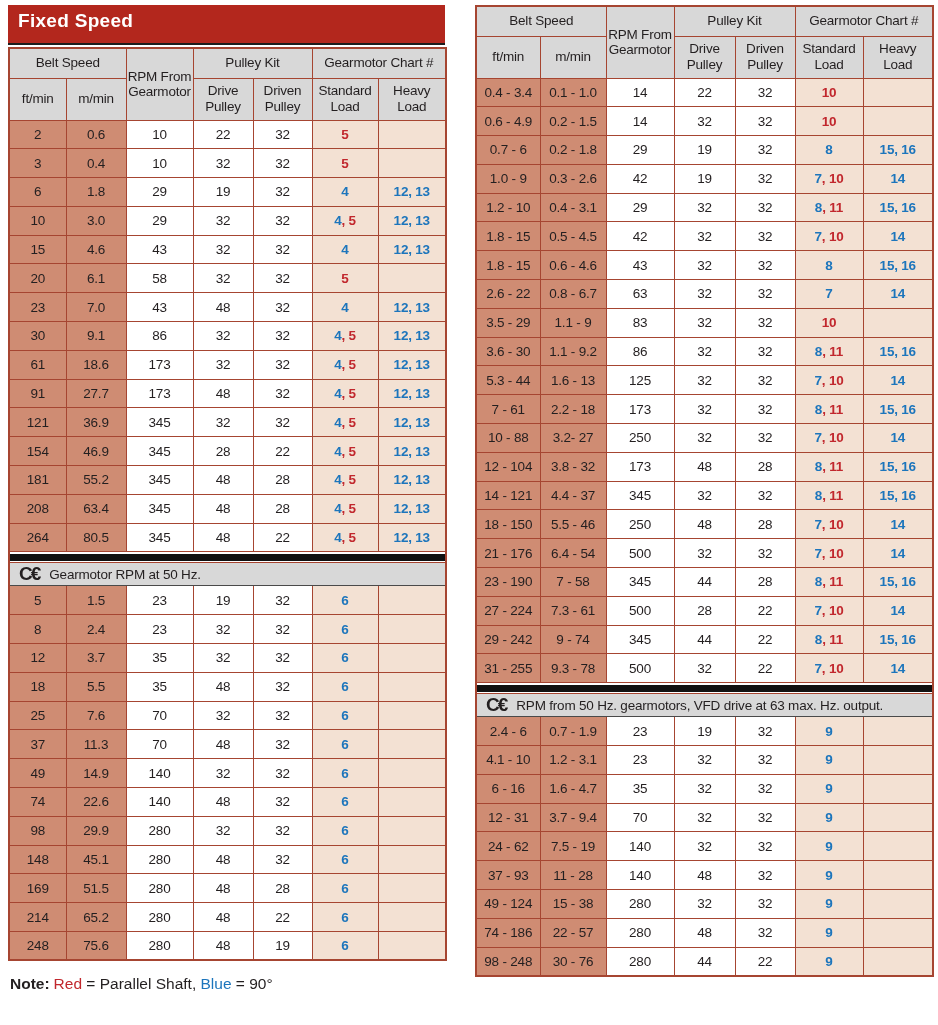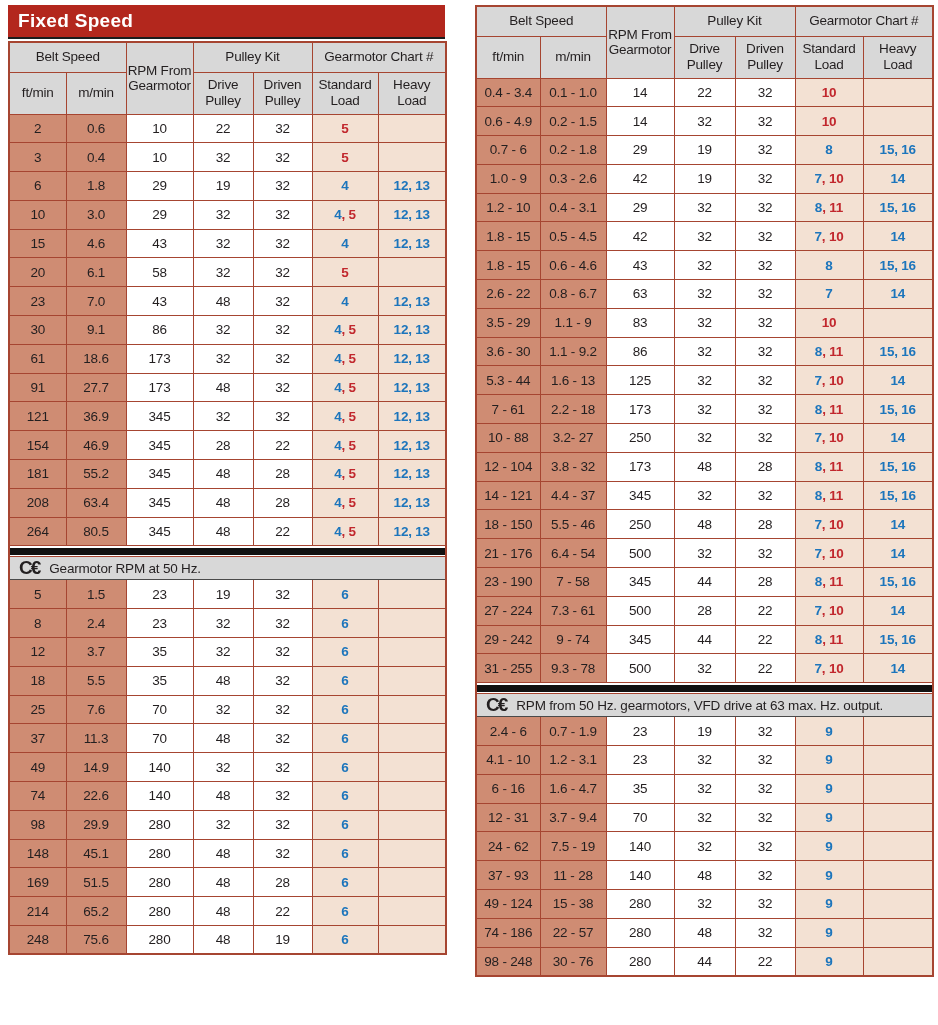--- a/index.html
+++ b/index.html
@@ -20,21 +20,21 @@
     color:var(--ink);
   }
   .page{display:flex;gap:30px;padding:5px 0 0 8px;}
   .col-left{width:437px;flex:0 0 auto;}
   .col-right{width:457px;flex:0 0 auto;}
 
   .table-title{
     background:var(--brand-red);
     border-bottom:2px solid #1c1c1c;
     color:#fff;font-weight:bold;font-size:19px;
-    height:34px;line-height:31px;padding-left:10px;
+    height:40px;line-height:31px;padding-left:10px;
     letter-spacing:.3px;
     margin-bottom:2px;
   }
   table{
     border-collapse:collapse;table-layout:fixed;
     width:100%;
     border:2px solid var(--border-red);
   }
   th,td{
     border:1px solid var(--border-red);
@@ -366,20 +366,21 @@
               <td class="c-m">75.6</td>
               <td class="c-rpm">280</td>
               <td class="c-drive">48</td>
               <td class="c-driven">19</td>
               <td class="c-std"><span class="acc-blue">6</span></td>
               <td class="c-heavy"></td>
             </tr>
           </tbody>
       </table>
     </section>
+    <p class="note"><b>Note:</b><span class="acc-red">Red</span><span> = Parallel Shaft, </span><span class="acc-blue">Blue</span><span> = 90°</span></p>
   </div>
 
   <div class="col-right">
     <section>
       <table>
         <colgroup>
           <col style="width:64px">
             <col style="width:66px">
             <col style="width:68px">
           <col style="width:61px">

